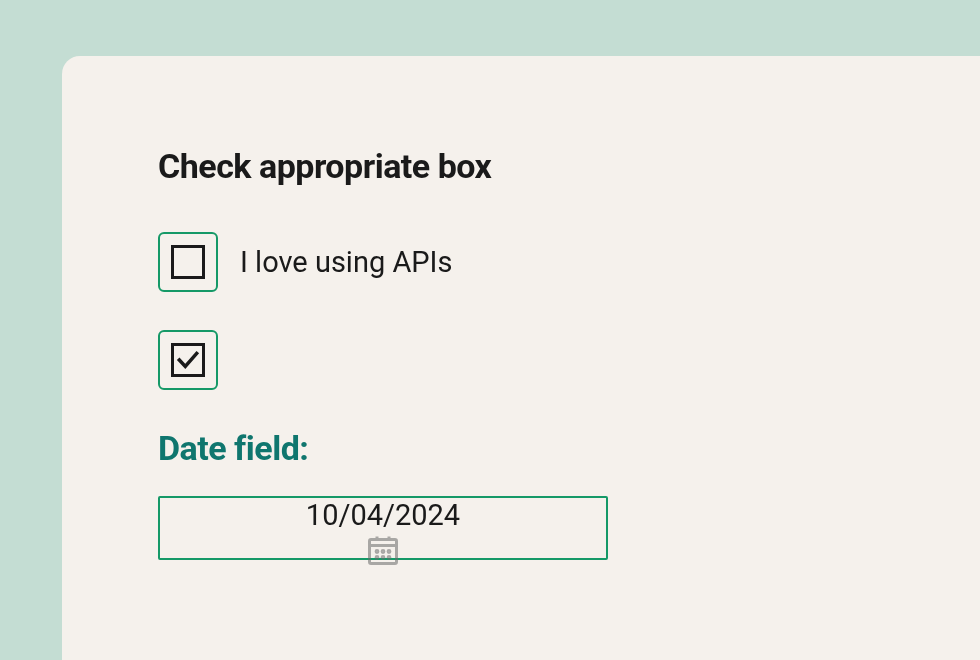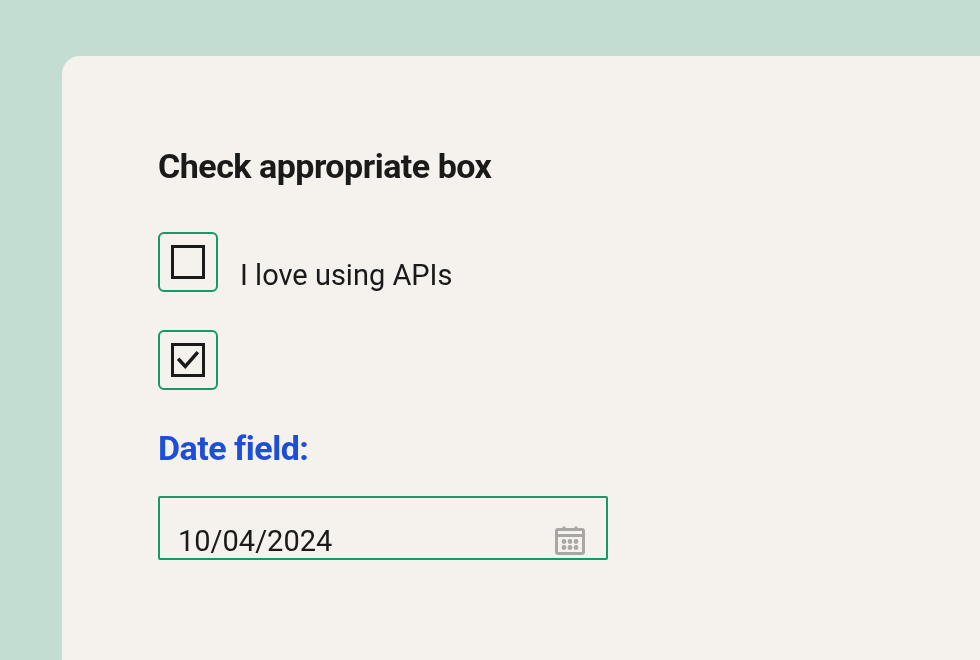--- a/index.html
+++ b/index.html
@@ -21,21 +21,21 @@
   }
   .section-title {
     font-size: 34px;
     font-weight: 700;
     letter-spacing: -0.5px;
     margin-bottom: 46px;
     color: #1a1a1a;
   }
   .checkbox-row {
     display: flex;
-    align-items: flex-end;
+    align-items: center;
     gap: 22px;
     margin-bottom: 38px;
   }
   .cb-outer {
     width: 60px;
     height: 60px;
     border: 2px solid #159967;
     border-radius: 6px;
     display: flex;
     align-items: center;
@@ -57,33 +57,34 @@
     font-size: 29px;
     font-weight: 400;
     color: #1a1a1a;
   }
   .date-title {
     font-size: 34px;
     font-weight: 700;
     letter-spacing: -0.5px;
     margin-top: 26px;
     margin-bottom: 28px;
-    color: #1d4ed8;
+    color: #0f766e;
   }
   .date-field {
     width: 450px;
     height: 64px;
     border: 2px solid #159967;
     border-radius: 2px;
     background: transparent;
     display: flex;
-    align-items: flex-end;
+    align-items: center;
     justify-content: space-between;
     padding: 0 18px;
     cursor: text;
+    flex-direction: column;
   }
   .date-value {
     font-size: 29px;
     font-weight: 400;
     color: #1a1a1a;
   }
   .cal-icon { flex-shrink: 0; opacity: 0.55; }
 </style>
 </head>
 <body>

